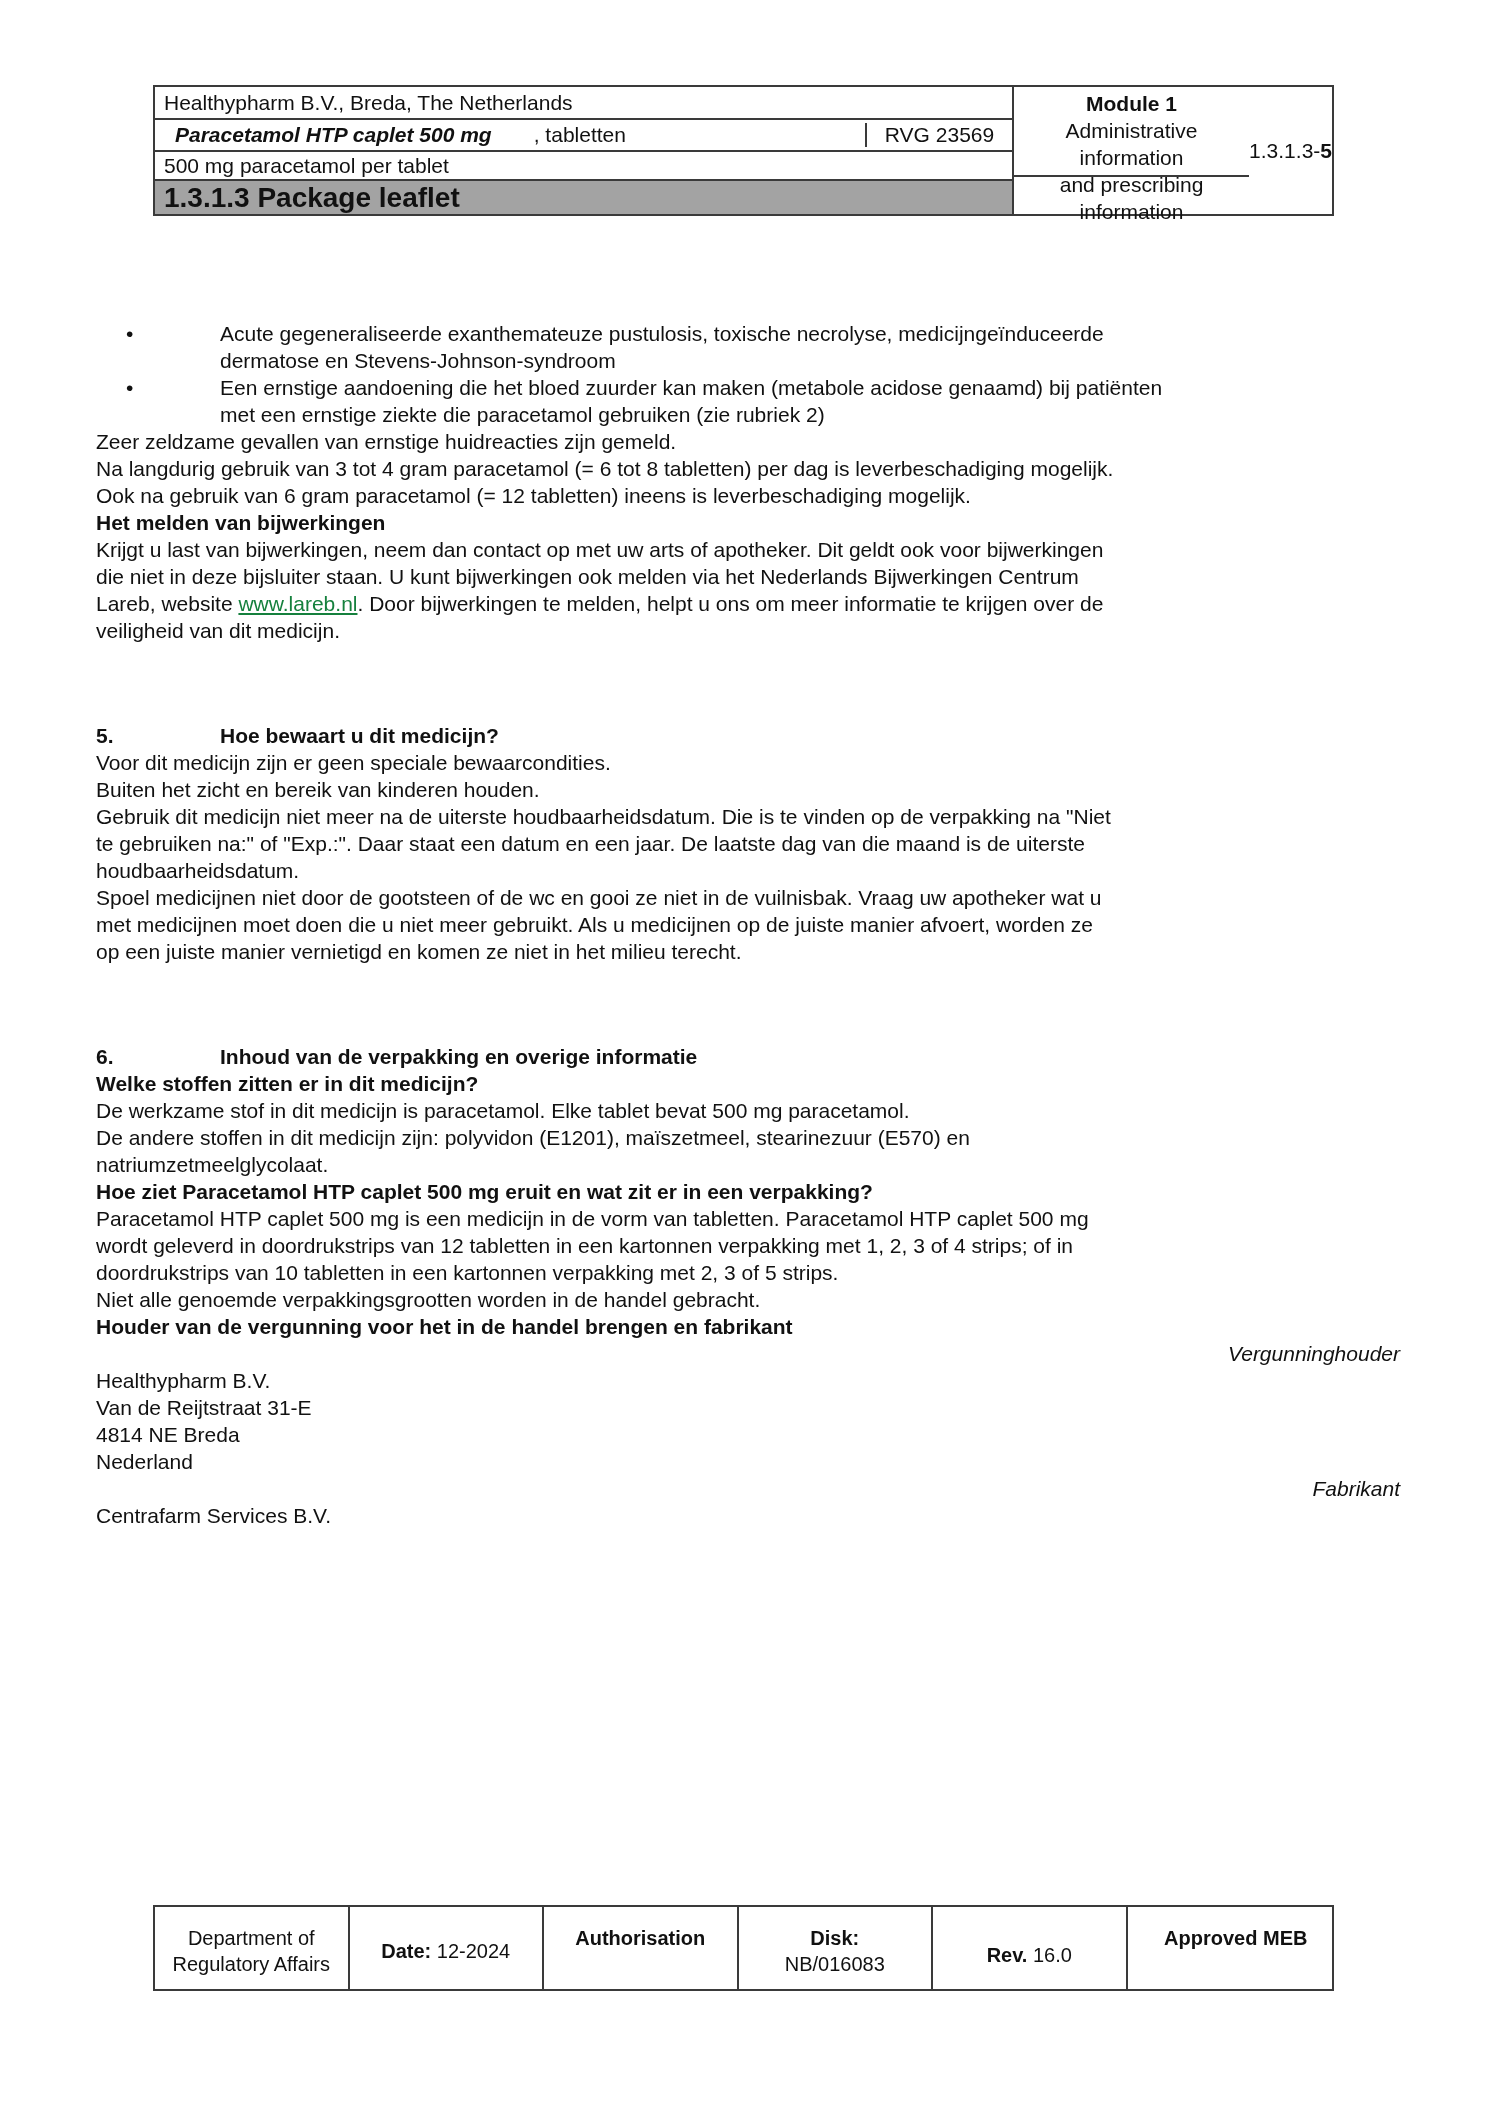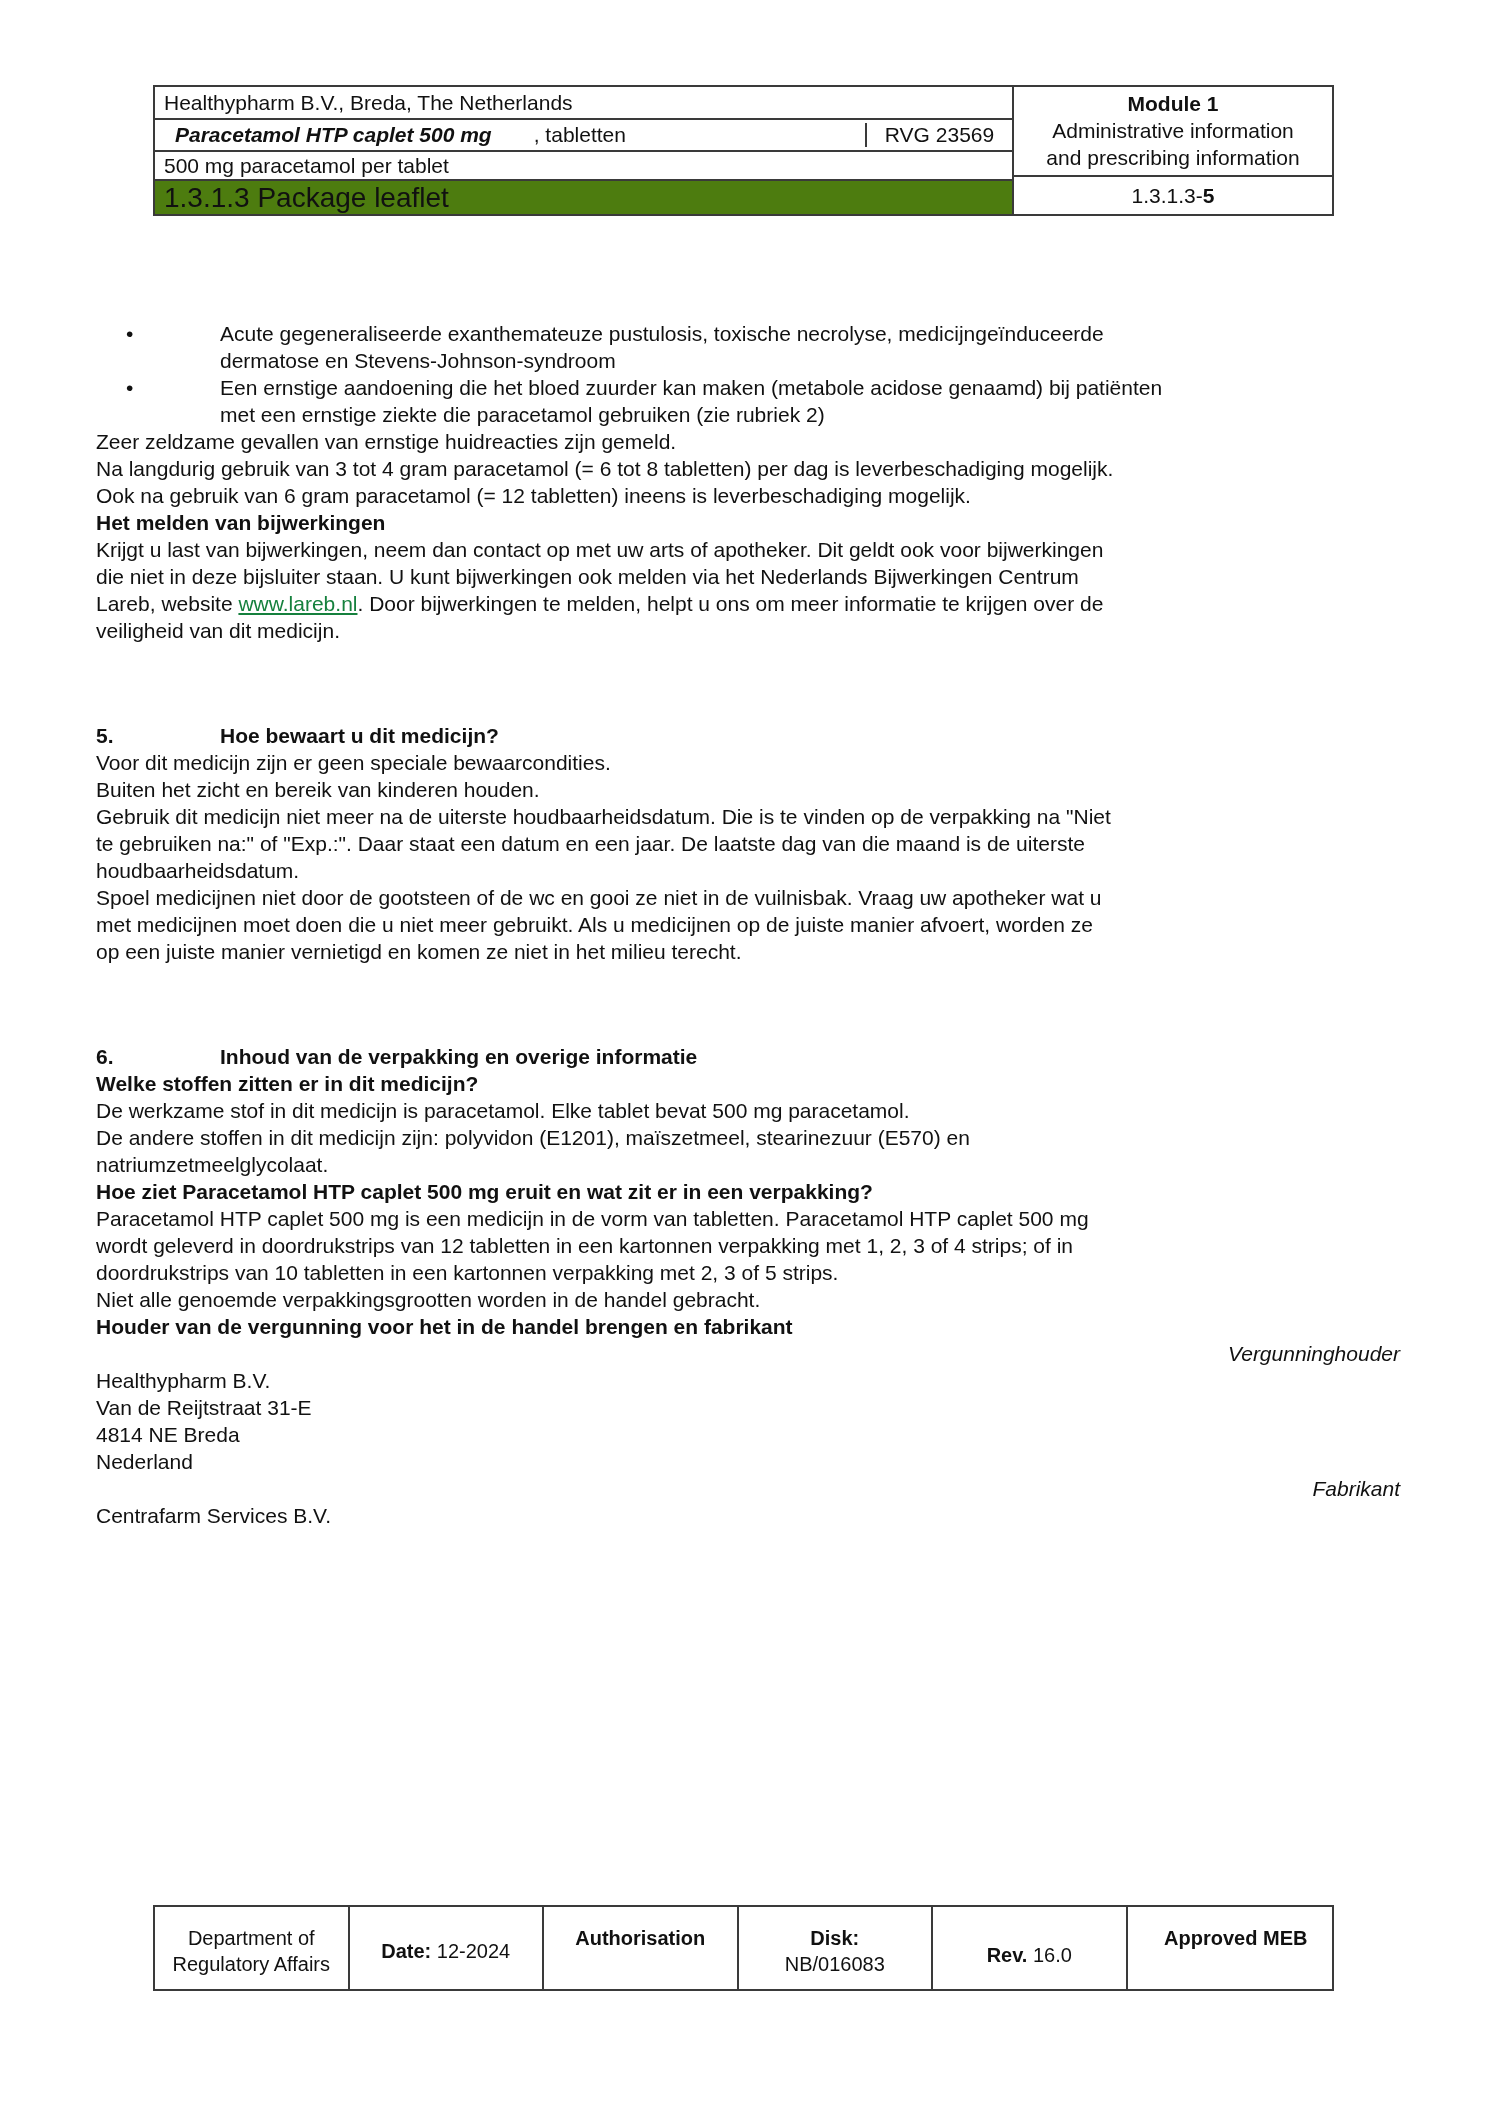--- a/index.html
+++ b/index.html
@@ -34,24 +34,24 @@
   .ht-row2 { height: 32px; border-bottom: 2px solid #3a3a3a; padding-left: 0; }
   .ht-product { flex: 1; display: flex; padding-left: 20px; gap: 42px; }
   .ht-rvg {
     width: 147px; box-sizing: border-box;
     border-left: 2px solid #3a3a3a;
     display: flex; align-items: center; justify-content: center;
   }
   .ht-row3 { height: 29px; border-bottom: 2px solid #3a3a3a; }
   .ht-row4 {
     flex: 1;
-    background: #4d7c0f;
-    font-size: 28px; font-weight: normal;
-  }
-  .ht-right { flex: 1; display: flex; flex-direction: column; }
+    background: #a3a3a3;
+    font-size: 28px; font-weight: bold;
+  }
+  .ht-right { flex: 1; display: flex; flex-direction: row; }
   .ht-module {
     height: 90px; box-sizing: border-box;
     border-bottom: 2px solid #3a3a3a;
     text-align: center;
     line-height: 27px;
     padding-top: 3px;
   }
   .ht-pageref { flex: 1; display: flex; align-items: center; justify-content: center; }
   .b  { font-weight: bold; }
   .bi { font-weight: bold; font-style: italic; }

